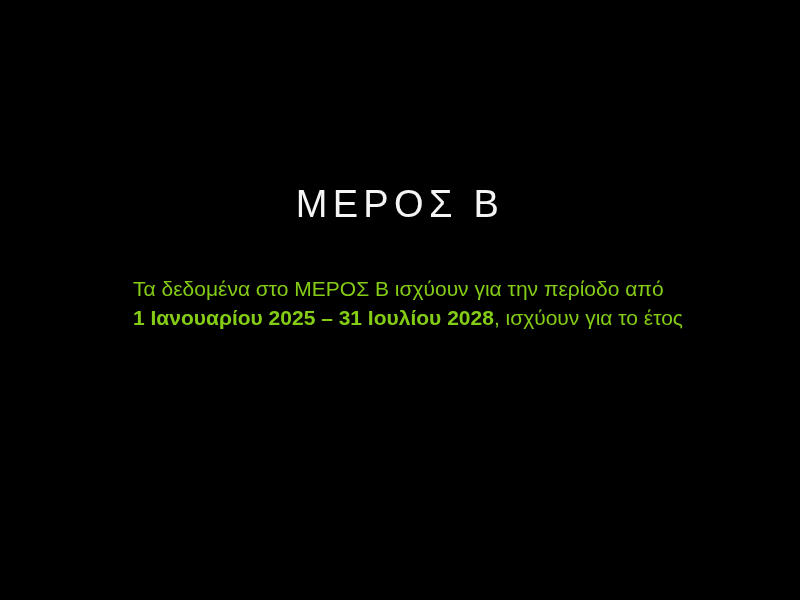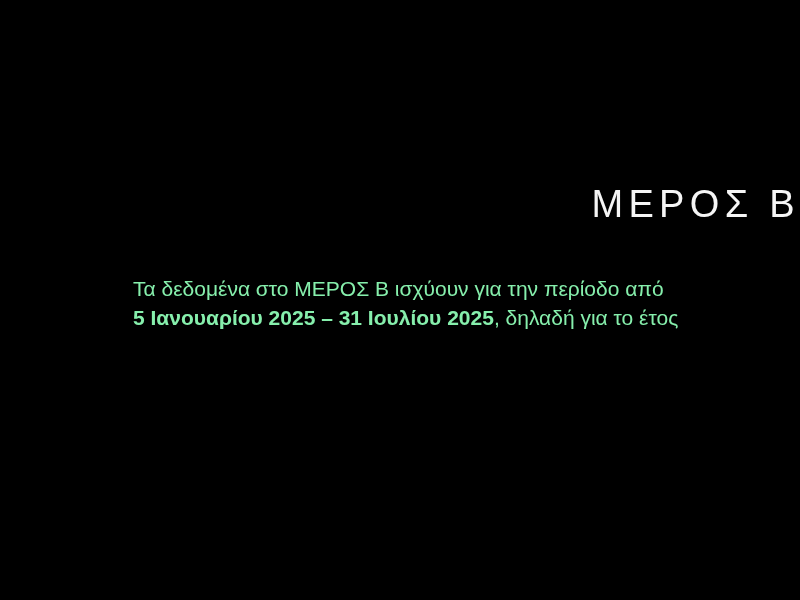--- a/index.html
+++ b/index.html
@@ -13,33 +13,33 @@
     width: 800px;
     height: 600px;
     background: #000000;
     font-family: "Liberation Sans", "DejaVu Sans", sans-serif;
   }
   .slide-title {
     position: absolute;
     left: 0;
     top: 183px;
     width: 800px;
-    text-align: right;
+    text-align: center;
     color: #f5f5f5;
     font-size: 38px;
     font-weight: 300;
     letter-spacing: 0.14em;
     white-space: nowrap;
   }
   .slide-body {
     position: absolute;
     left: 133px;
     top: 274px;
     width: 545px;
-    color: #86efac;
+    color: #84cc16;
     font-size: 21px;
     line-height: 29px;
     font-weight: 400;
   }
   .body-line {
     white-space: nowrap;
   }
   .bold-seg {
     font-weight: 700;
   }
@@ -48,16 +48,16 @@
 <body>
 
 <div class="slide">
   <div class="slide-title">ΜΕΡΟΣ Β</div>
 
   <div class="slide-body">
     <div class="body-line">
       <span>Τα δεδομένα στο ΜΕΡΟΣ Β ισχύουν για την περίοδο από</span>
     </div>
     <div class="body-line">
-      <span class="bold-seg">5 Ιανουαρίου 2025 – 31 Ιουλίου 2025</span><span>, δηλαδή για το έτος</span>
+      <span class="bold-seg">1 Ιανουαρίου 2025 – 31 Ιουλίου 2028</span><span>, ισχύουν για το έτος</span>
     </div>
   </div>
 </div>
 
 </body></html>

